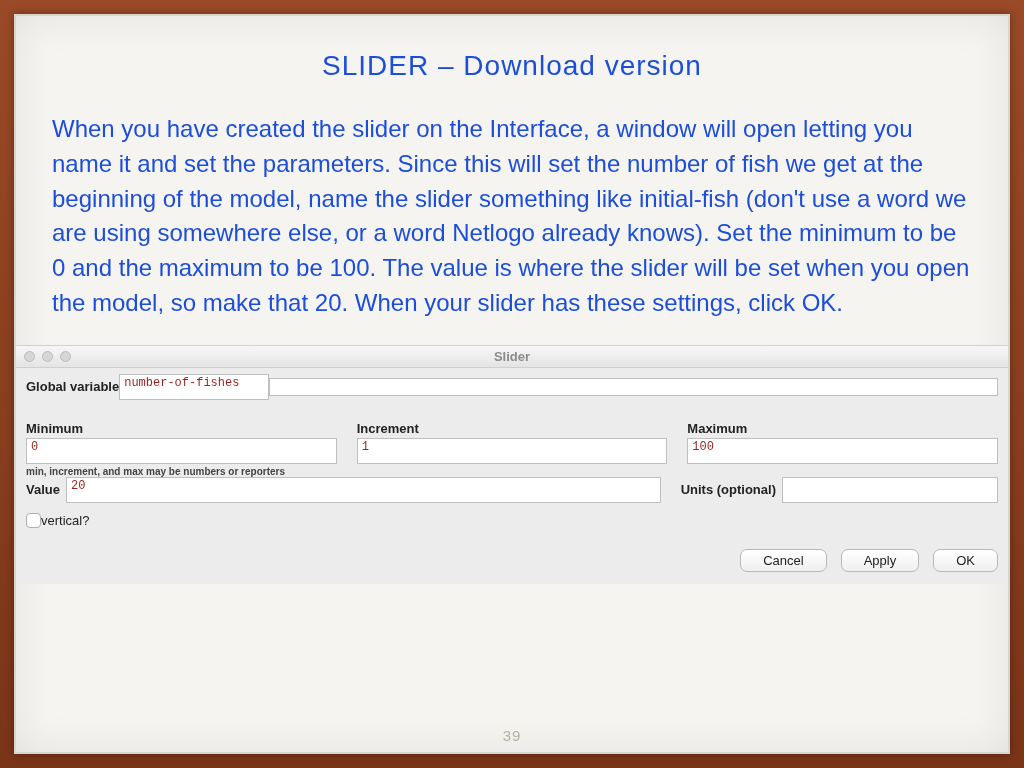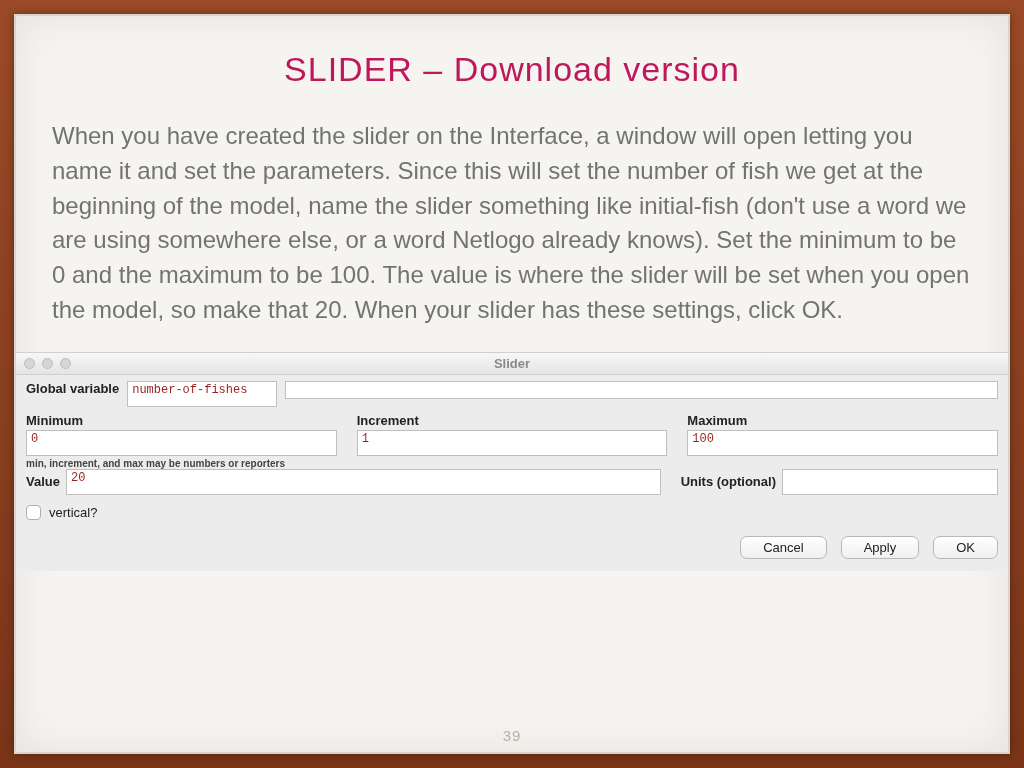--- a/index.html
+++ b/index.html
@@ -14,31 +14,31 @@
     width: 100%; height: 100%;
     background: #f5f4f0;
     border: 2px solid #d8d5cc;
     box-shadow: inset 0 0 40px rgba(0,0,0,0.08), 0 0 8px rgba(0,0,0,0.35);
     position: relative;
     padding: 20px 30px 10px 30px;
   }
   .title {
     text-align: center;
     font-family: "Century Gothic", "Avant Garde", "Futura", Arial, sans-serif;
-    font-size: 34px;
+    font-size: 28px;
     letter-spacing: 1px;
-    color: #be185d;
+    color: #1d4ed8;
     margin-top: 14px;
     margin-bottom: 30px;
     font-weight: 400;
   }
   .body-text {
     font-size: 24px;
     line-height: 1.45;
-    color: #737373;
+    color: #1d4ed8;
     margin: 0 6px 24px 6px;
   }
   .slide-number {
     position: absolute;
     bottom: 8px;
     left: 0; right: 0;
     text-align: center;
     font-family: "Century Gothic", "Avant Garde", Arial, sans-serif;
     font-size: 15px;
     color: #b7b1a1;
@@ -76,21 +76,21 @@
   .dialog-title {
     position: absolute;
     left: 0; right: 0;
     text-align: center;
     color: #8a8a8a;
     font-size: 13px;
     font-weight: 600;
     pointer-events: none;
   }
   .dialog-body { padding: 6px 10px 10px 10px; }
-  .row { display: flex; align-items: flex-start; gap: 8px; margin-bottom: 6px; }
+  .row { display: flex; align-items: center; gap: 0; margin-bottom: 21px; }
   .label-strong { font-weight: 700; white-space: nowrap; }
   .flex1 { flex: 1; }
   .textbox {
     background: #fff;
     border: 1px solid #bfbfbf;
     height: 26px;
     padding: 1px 4px;
     font-family: Monaco, "Courier New", monospace;
     font-size: 12px;
     color: #9a1f1f;

